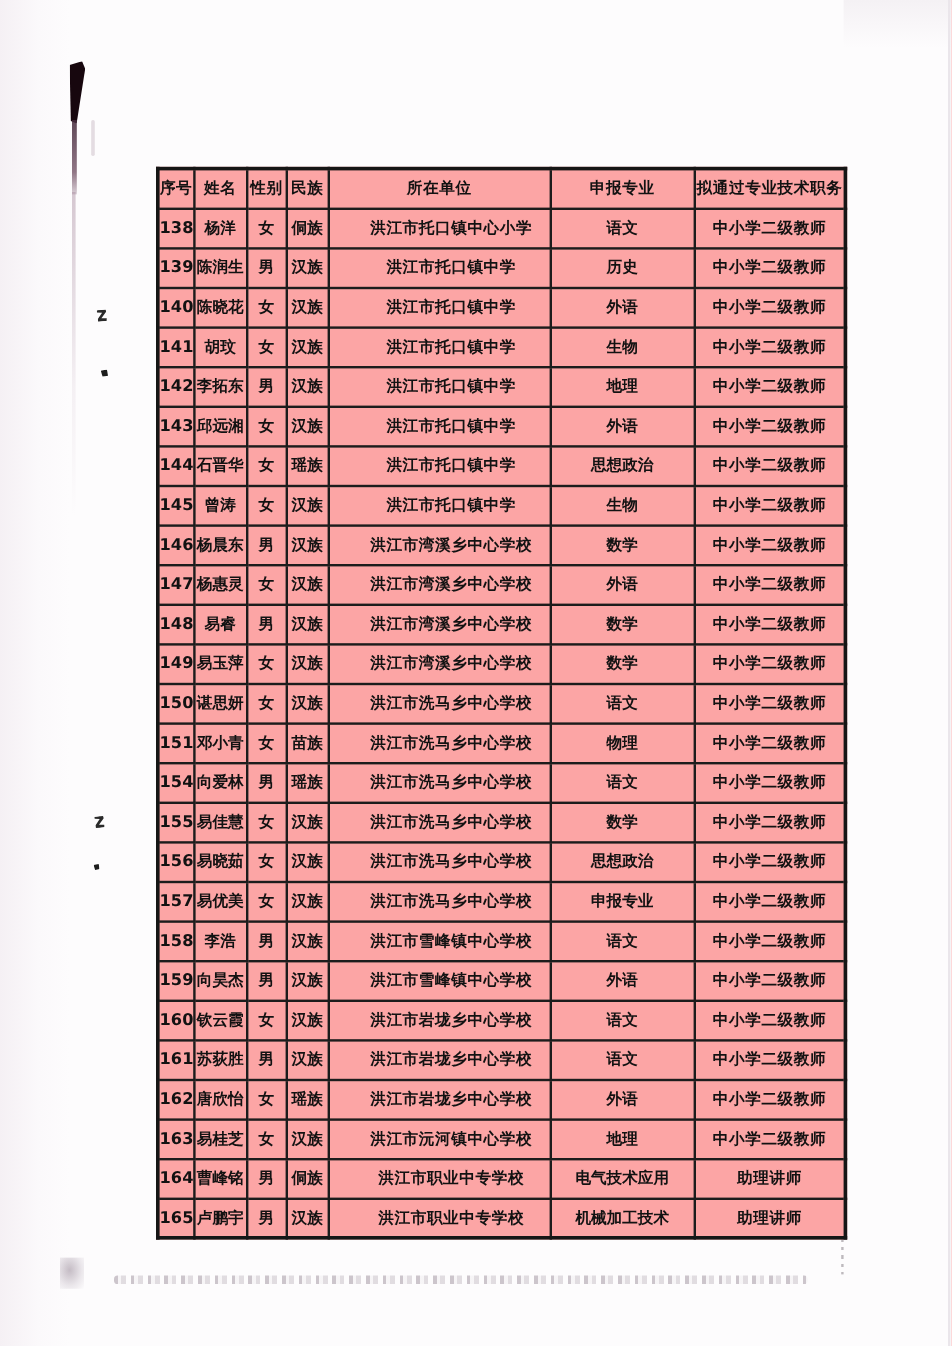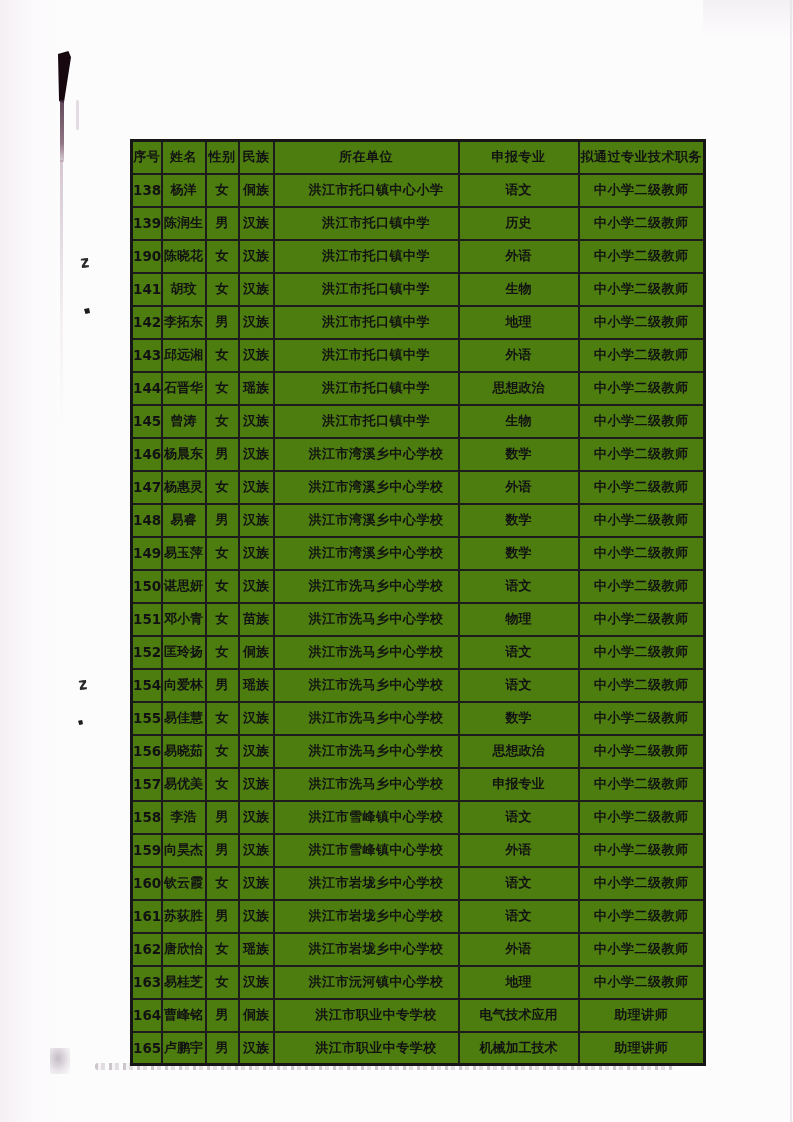--- a/index.html
+++ b/index.html
@@ -14,21 +14,21 @@
     background:linear-gradient(90deg,#f5f0f4 0%,#fbf9fb 55%,#fdfcfd 100%);
   }
   .paper-edge-right{
     position:absolute;right:1px;top:0;width:2px;height:1122px;
     background:rgba(210,205,212,.45);
   }
   
   table.roster{
     position:absolute;left:130px;top:139px;width:573px;
     border-collapse:collapse;table-layout:fixed;
-    background:#4d7c0f;
+    background:#fca5a5;
   }
   table.roster th,table.roster td{
     border:2px solid #1c1c1c;
     text-align:center;vertical-align:middle;
     font-weight:bold;color:#121212;
     padding:0;overflow:hidden;white-space:nowrap;
   }
   table.roster{border:3px solid #161616;}
   table.roster thead tr{height:33px;}
   table.roster tbody tr{height:33px;}
@@ -142,21 +142,21 @@
       <tr>
         <td class="col-no">139</td>
         <td class="col-name">陈润生</td>
         <td class="col-gender">男</td>
         <td class="col-ethnicity">汉族</td>
         <td class="col-unit">洪江市托口镇中学</td>
         <td class="col-major">历史</td>
         <td class="col-title">中小学二级教师</td>
       </tr>
       <tr>
-        <td class="col-no">190</td>
+        <td class="col-no">140</td>
         <td class="col-name">陈晓花</td>
         <td class="col-gender">女</td>
         <td class="col-ethnicity">汉族</td>
         <td class="col-unit">洪江市托口镇中学</td>
         <td class="col-major">外语</td>
         <td class="col-title">中小学二级教师</td>
       </tr>
       <tr>
         <td class="col-no">141</td>
         <td class="col-name">胡玟</td>
@@ -247,29 +247,20 @@
         <td class="col-major">语文</td>
         <td class="col-title">中小学二级教师</td>
       </tr>
       <tr>
         <td class="col-no">151</td>
         <td class="col-name">邓小青</td>
         <td class="col-gender">女</td>
         <td class="col-ethnicity">苗族</td>
         <td class="col-unit">洪江市洗马乡中心学校</td>
         <td class="col-major">物理</td>
-        <td class="col-title">中小学二级教师</td>
-      </tr>
-      <tr>
-        <td class="col-no">152</td>
-        <td class="col-name">匡玲扬</td>
-        <td class="col-gender">女</td>
-        <td class="col-ethnicity">侗族</td>
-        <td class="col-unit">洪江市洗马乡中心学校</td>
-        <td class="col-major">语文</td>
         <td class="col-title">中小学二级教师</td>
       </tr>
       <tr>
         <td class="col-no">154</td>
         <td class="col-name">向爱林</td>
         <td class="col-gender">男</td>
         <td class="col-ethnicity">瑶族</td>
         <td class="col-unit">洪江市洗马乡中心学校</td>
         <td class="col-major">语文</td>
         <td class="col-title">中小学二级教师</td>

